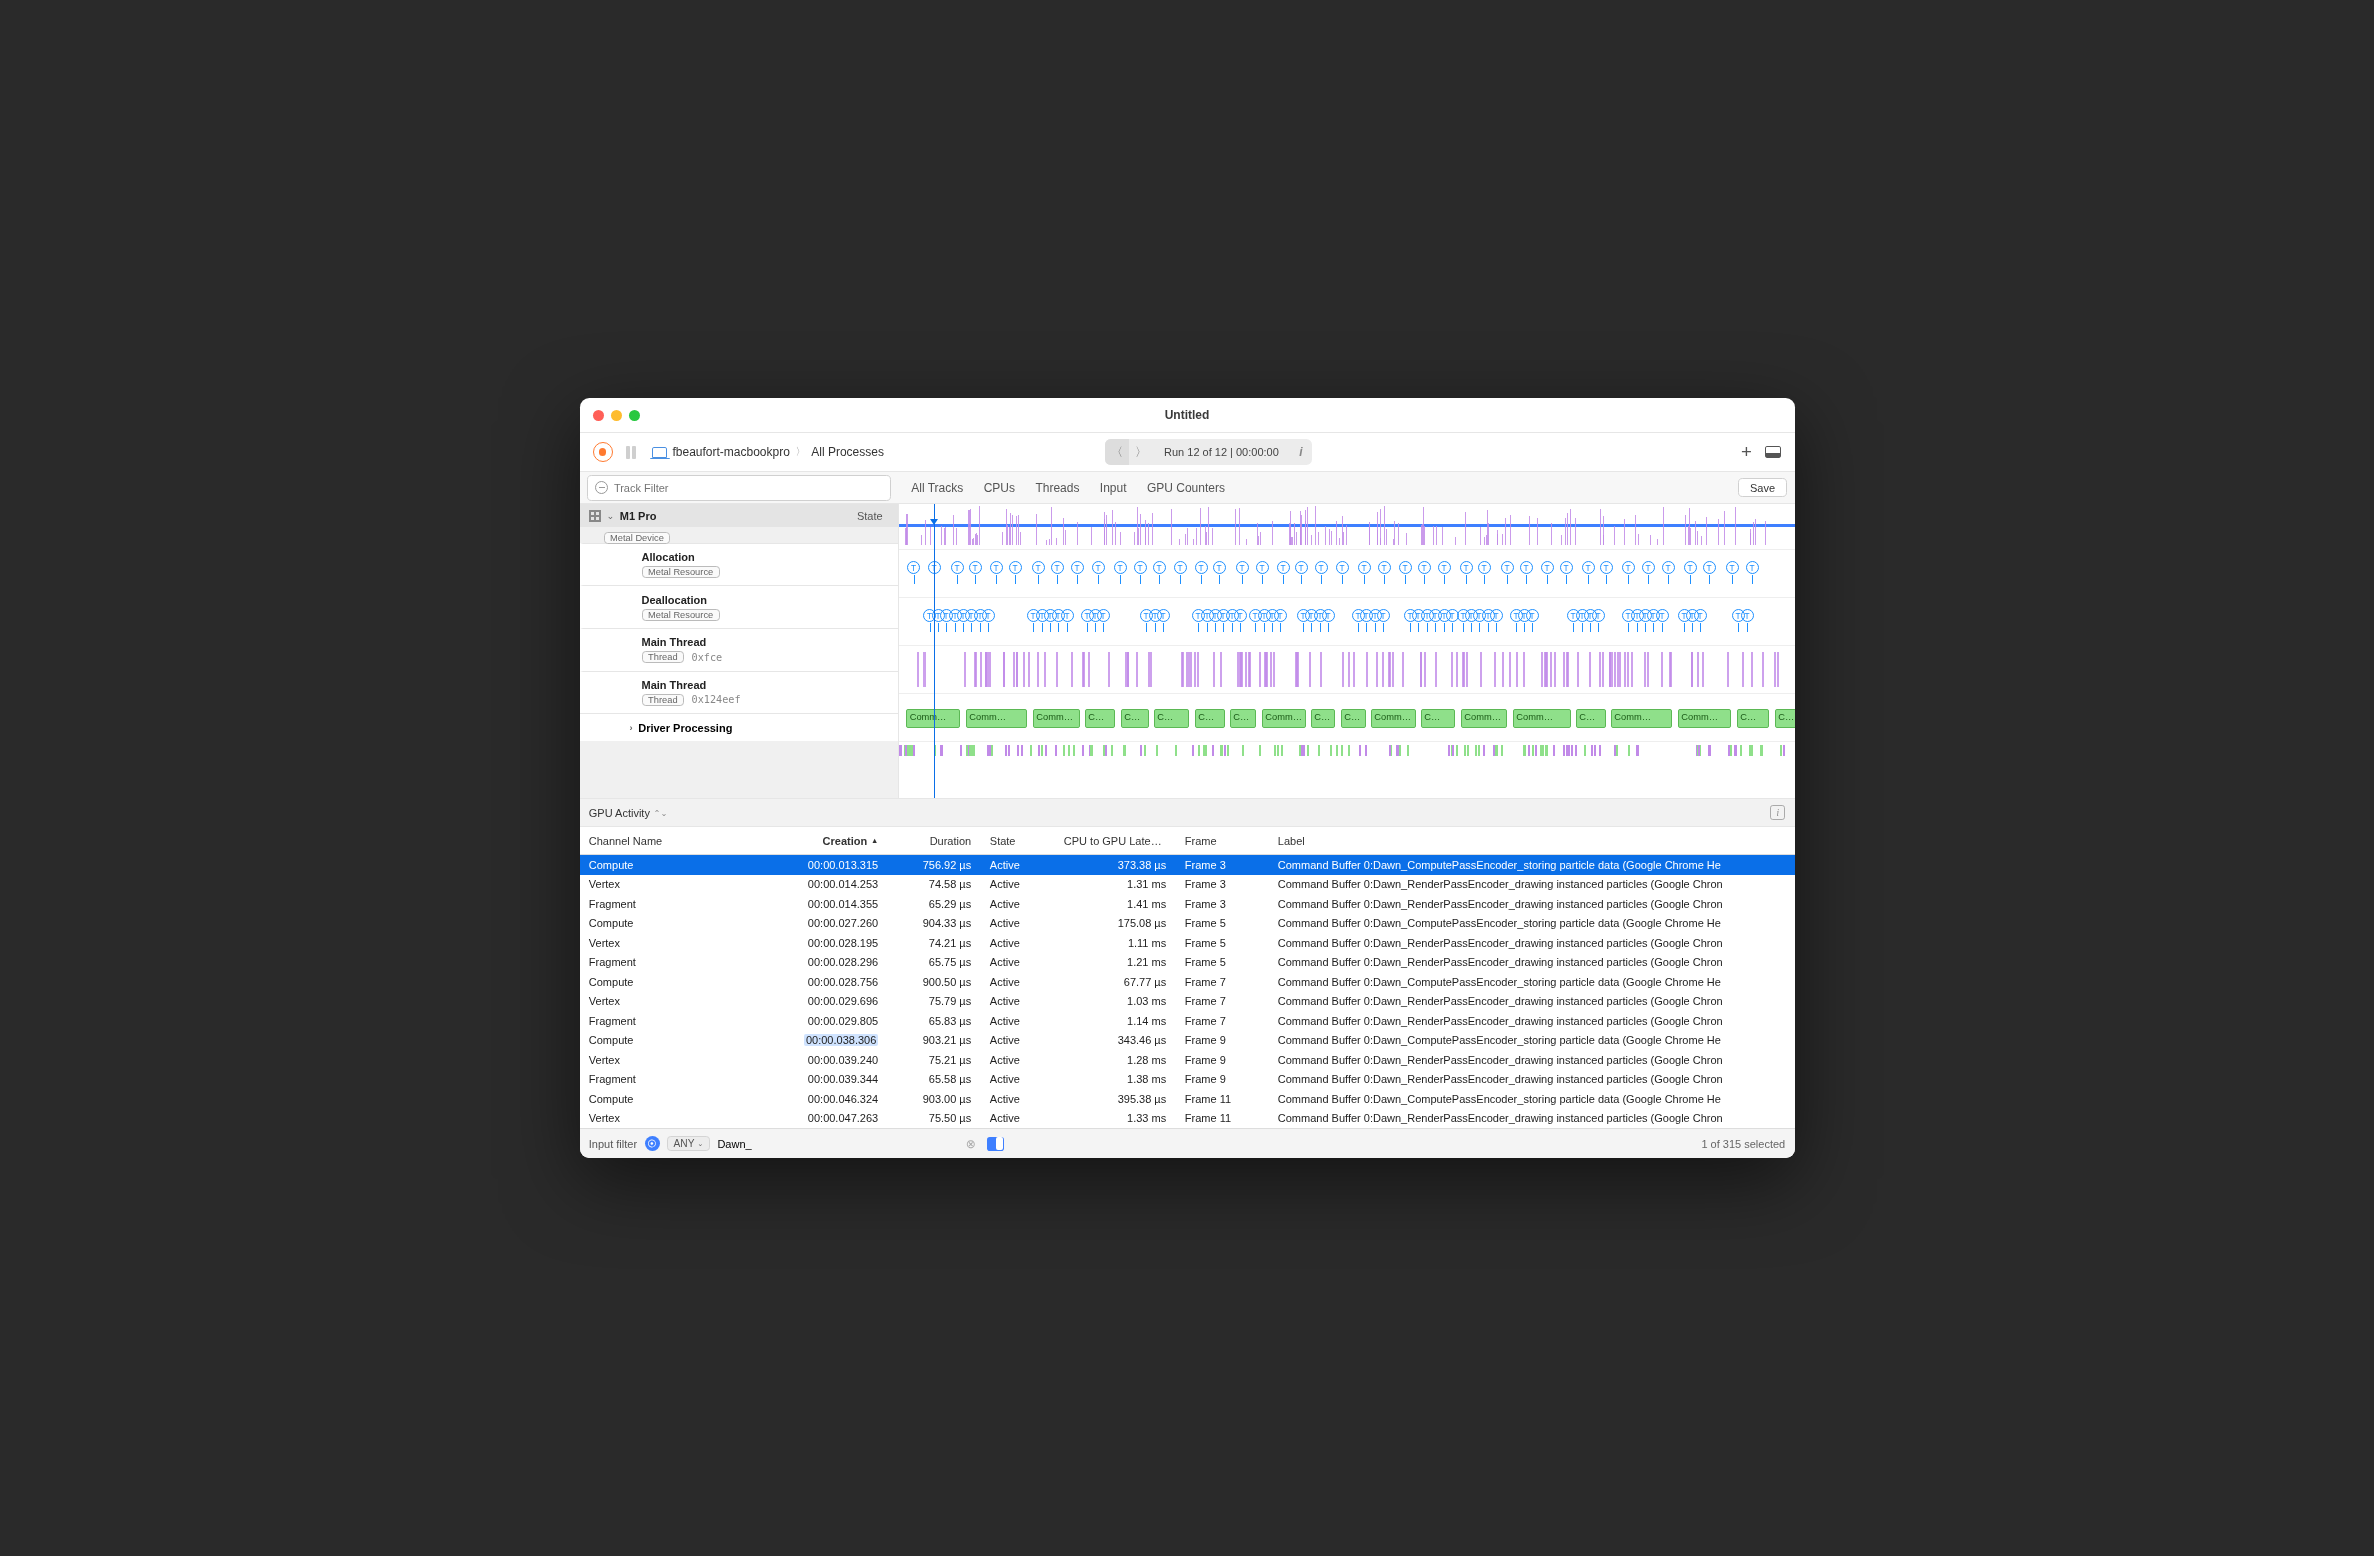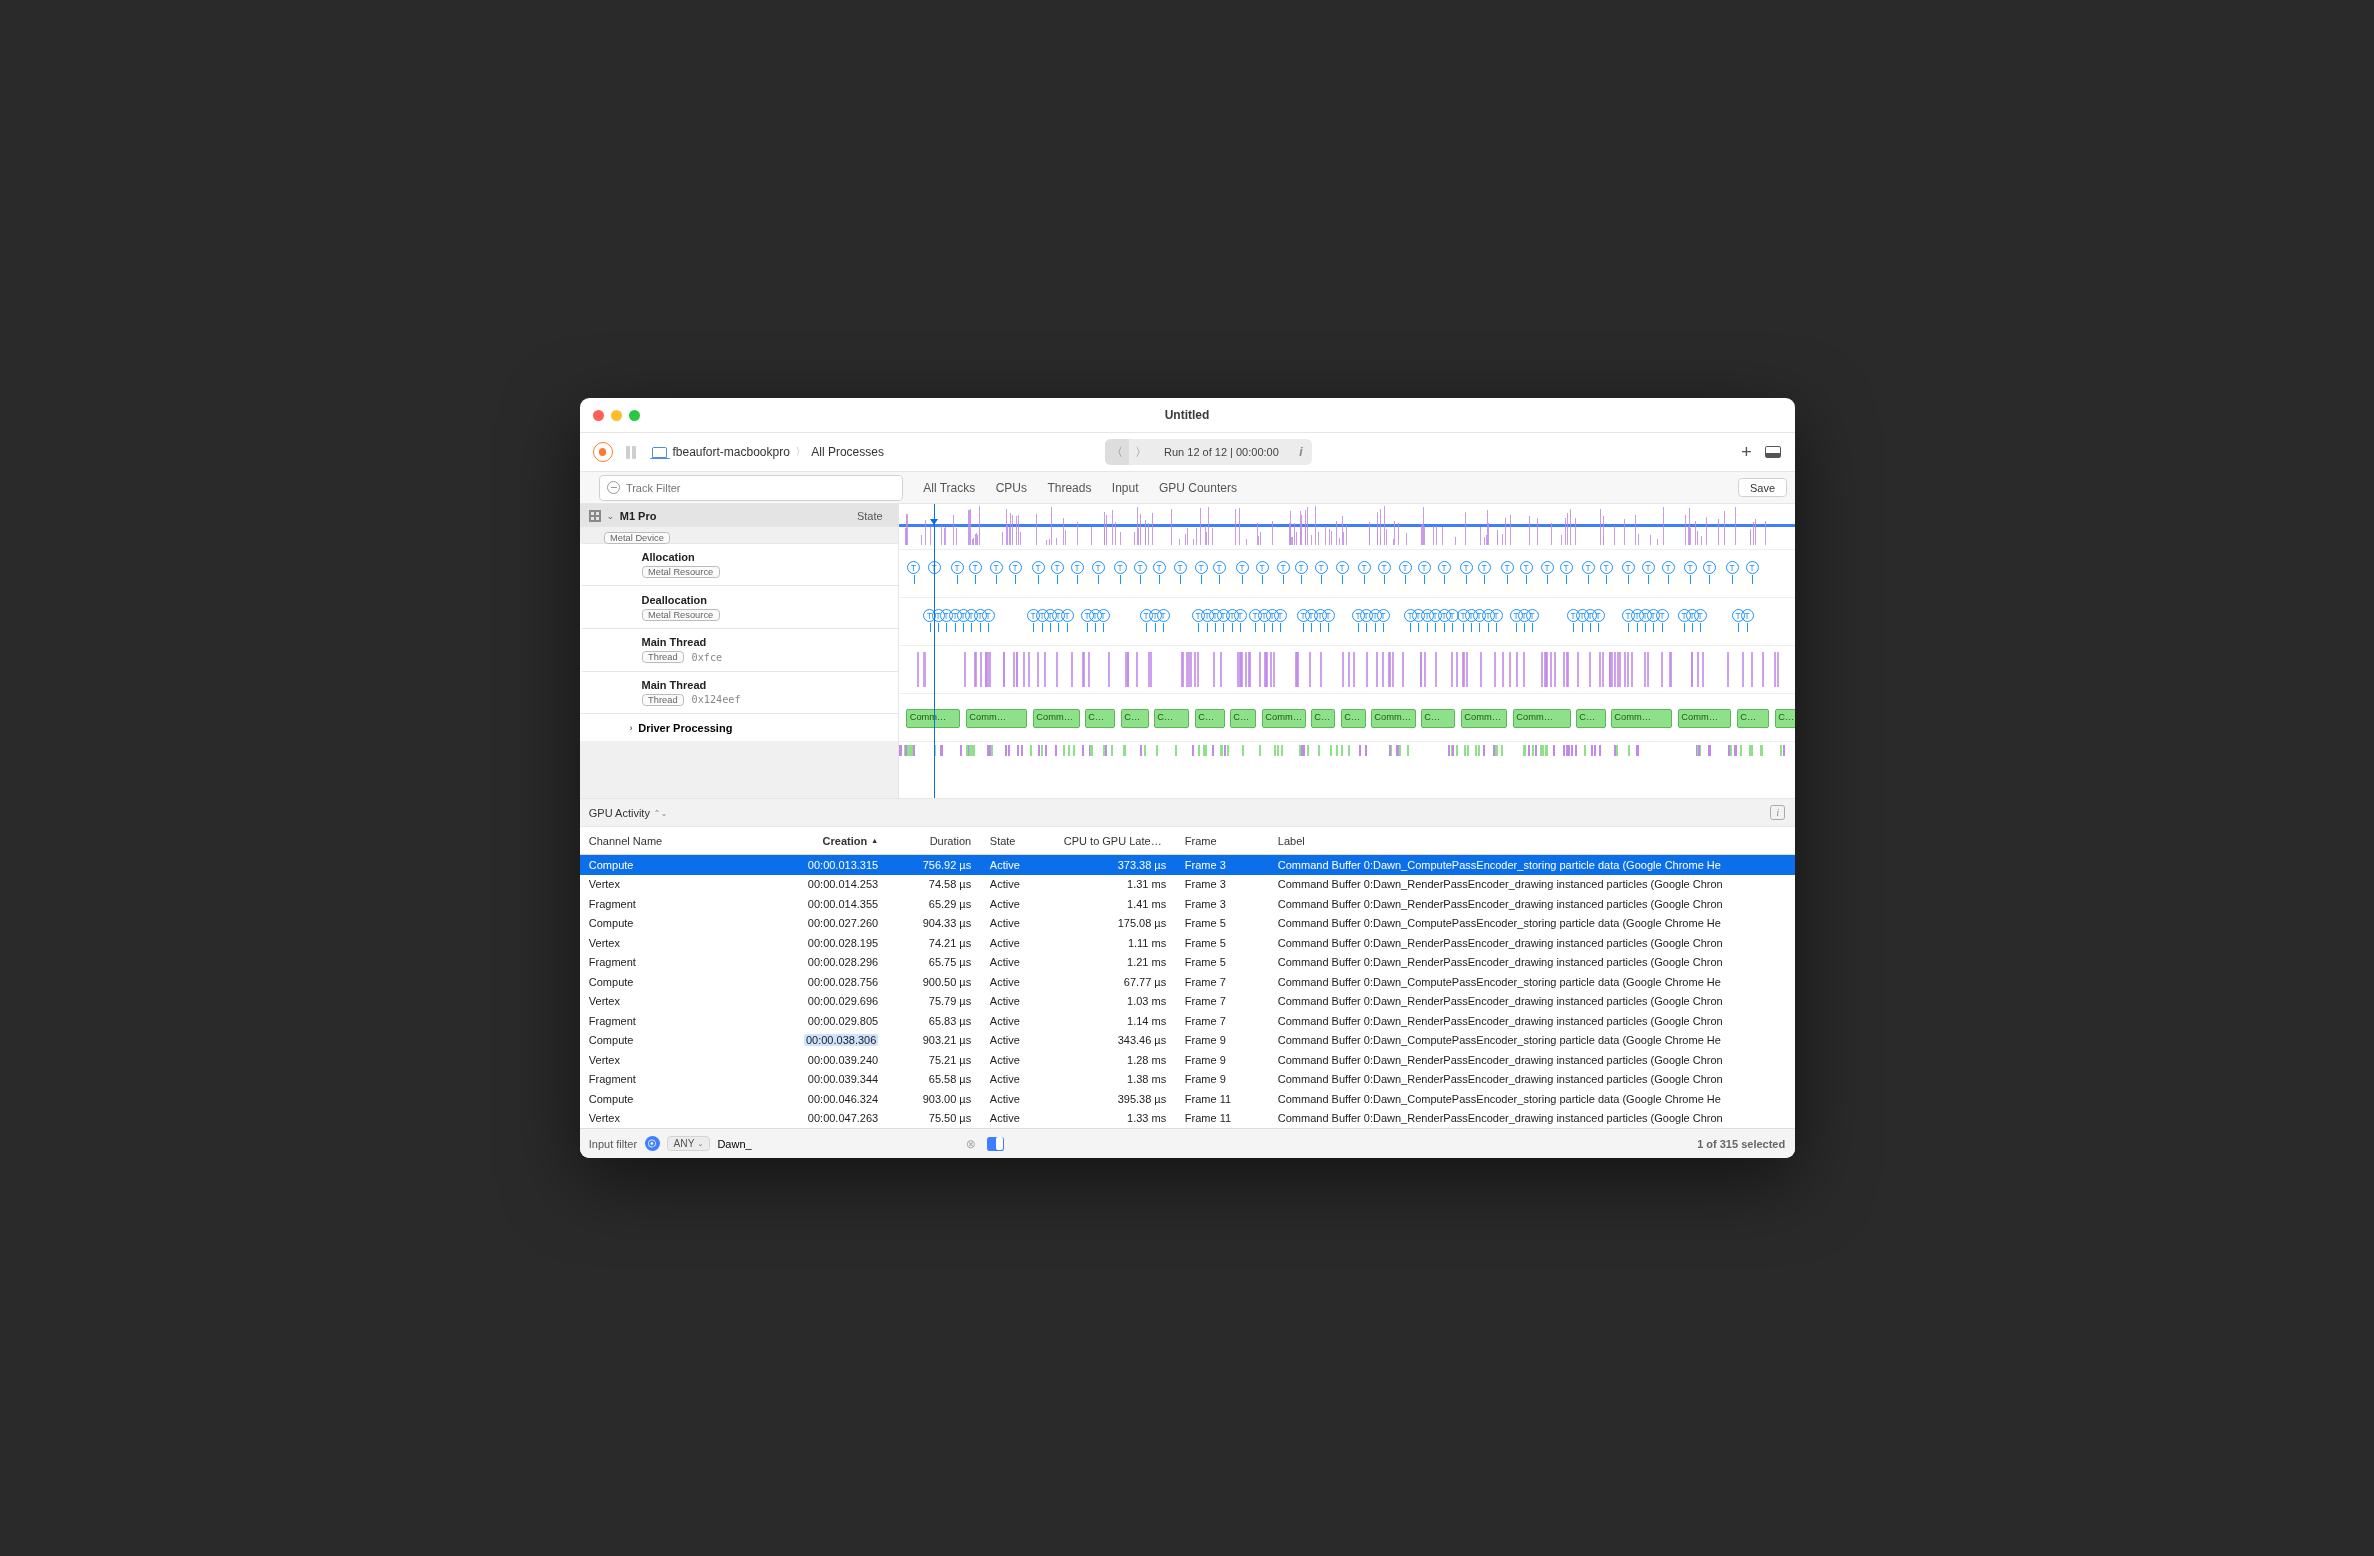--- a/index.html
+++ b/index.html
@@ -23,21 +23,21 @@
 .breadcrumb .sep { color: #999; font-size: 10.2px; }
 .run-pill { display: flex; align-items: center; background: #ececec; border-radius: 5.6px; overflow: hidden; height: 26px; margin-left: auto; margin-right: auto; }
 .run-pill .nav { width: 24px; height: 26px; display: flex; align-items: center; justify-content: center; color: #777; font-size: 12px; cursor: pointer; }
 .run-pill .nav:first-child { background: #ddd; }
 .run-pill .info { padding: 0 11px; font-size: 11px; color: #444; }
 .run-pill .i { width: 22px; text-align: center; color: #888; font-style: italic; font-weight: bold; font-size: 12px; }
 .toolbar-right { margin-left: auto; display: flex; gap: 13px; align-items: center; }
 .plus-icon { font-size: 18.6px; color: #555; font-weight: 200; }
 .panel-icon { width: 16.7px; height: 12px; border: 1.4px solid #555; border-radius: 1.9px; position: relative; }
 .panel-icon::after { content: ""; position: absolute; bottom: 0; left: 0; width: 100%; height: 3.7px; background: #555; }
-.filterbar { height: 32px; display: flex; align-items: center; border-bottom: 0.9px solid #e6e6e6; background: #f7f7f7; padding-left: 12px; }
+.filterbar { height: 32px; display: flex; align-items: center; border-bottom: 0.9px solid #e6e6e6; background: #f7f7f7; }
 .track-filter { width: 304px; height: 26px; margin: 0 7.4px; background: #fff; border: 0.9px solid #d0d0d0; border-radius: 4.6px; display: flex; align-items: center; padding: 0 7.4px; gap: 5.6px; }
 .filter-icon { width: 13px; height: 13px; border: 1.4px solid #999; border-radius: 50%; position: relative; display: flex; align-items: center; justify-content: center; }
 .filter-icon::after { content: ""; width: 6.5px; height: 1.4px; background: #999; }
 .track-filter input { border: 0; outline: 0; font-size: 11px; flex: 1; background: transparent; }
 .filter-tabs { display: flex; gap: 20.4px; margin-left: 13px; font-size: 12px; color: #555; }
 .filter-tabs span { cursor: pointer; }
 .save-pill { margin-left: auto; margin-right: 7.4px; background: #fff; border: 0.9px solid #d0d0d0; border-radius: 4.6px; padding: 2.8px 11px; font-size: 11px; color: #333; }
 .timeline { display: flex; height: 295px; border-bottom: 0.9px solid #e6e6e6; }
 .sidebar { width: 319px; border-right: 0.9px solid #e6e6e6; background: #f0f0f0; overflow: hidden; font-size: 11px; }
 .m1-row { display: flex; align-items: center; padding: 5.6px 9.3px; gap: 5.6px; background: #e4e4e4; }
@@ -88,21 +88,21 @@
 .trow { display: flex; height: 19.5px; align-items: center; color: #222; }
 .trow.sel { background: #0a6fe8; color: #fff; }
 .highlight { background: #cfe3ff; padding: 0 1.9px; border-radius: 1.9px; }
 .footer { height: 30px; border-top: 0.9px solid #ddd; background: #f4f4f4; display: flex; align-items: center; padding: 0 9.3px; font-size: 11px; color: #555; gap: 7.4px; }
 .token-icon { width: 15px; height: 15px; background: #3e7fff; border-radius: 50%; color: #fff; font-size: 9.3px; display: flex; align-items: center; justify-content: center; }
 .any-btn { background: #ececec; border: 0.9px solid #d4d4d4; border-radius: 3.7px; padding: 0.9px 5.6px; font-size: 10.2px; display: flex; align-items: center; gap: 2.8px; }
 .inp { border: 0; outline: 0; background: transparent; font-size: 11px; width: 74px; }
 .clear-x { color: #aaa; font-size: 12px; margin-left: 167px; }
 .toggle { width: 16.7px; height: 14px; background: #3e7fff; border-radius: 2.8px; position: relative; margin-left: 3.7px; }
 .toggle::after { content: ""; position: absolute; right: 0.9px; top: 0.9px; bottom: 0.9px; width: 6.5px; background: #fff; border-radius: 1.9px; }
-.footer .count { margin-left: auto; color: #666; font-weight: bold; }
+.footer .count { margin-left: auto; color: #666; }
 </style>
 </head>
 <body>
 
 <div class="window">
 
   <div class="titlebar">
     <div class="traffic">
       <div class="dot red"></div>
       <div class="dot yellow"></div>

